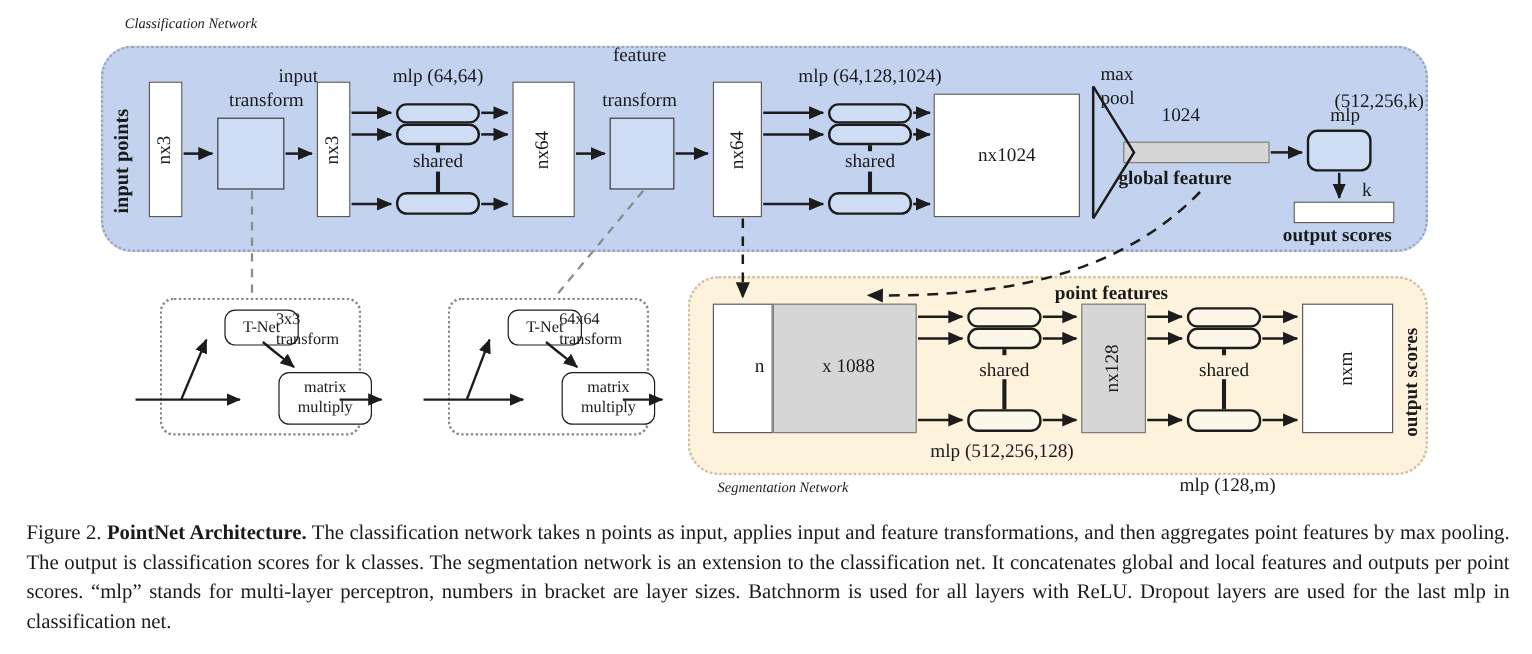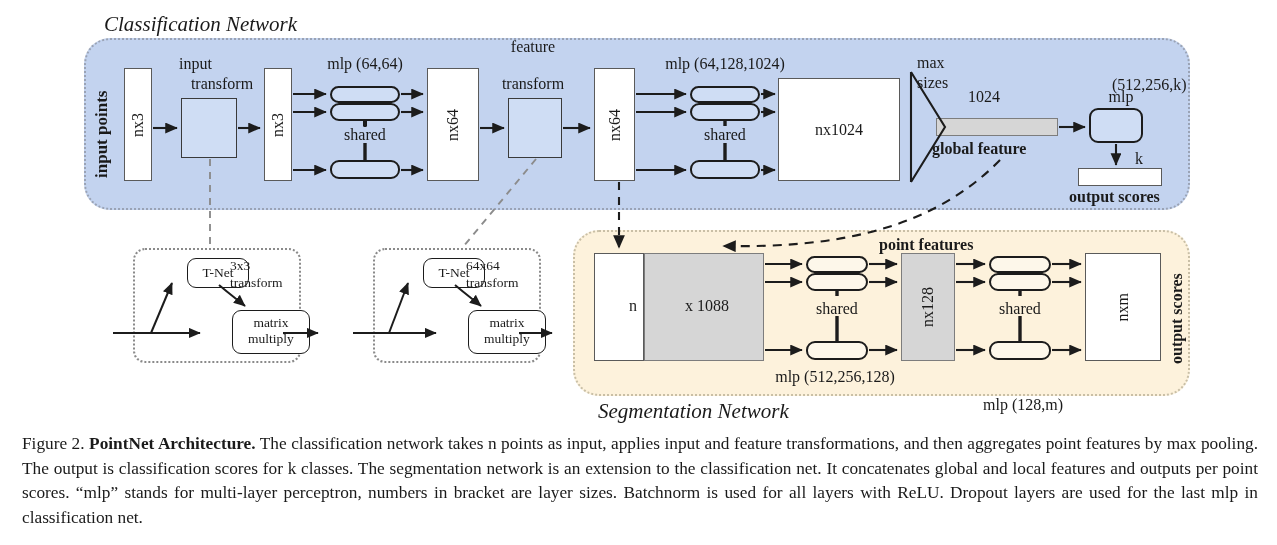--- a/index.html
+++ b/index.html
@@ -7,21 +7,21 @@
        font-family:"Liberation Serif","DejaVu Serif",serif;color:#1a1a1a;}
   .abs{position:absolute;}
   .ctr{display:flex;align-items:center;justify-content:center;text-align:center;}
 
   
   #cls-panel{left:84px;top:38px;width:1106px;height:172px;
     background:#c3d3ef;border:2px dotted #9aa3b5;border-radius:26px;box-sizing:border-box;}
   #seg-panel{left:573px;top:230px;width:617px;height:166px;
     background:#fdf2dc;border:2px dotted #c9bfa6;border-radius:26px;box-sizing:border-box;}
 
-  .panel-title{font-style:italic;font-size:21px;white-space:nowrap;}
+  .panel-title{font-style:italic;font-size:12px;white-space:nowrap;}
 
   
   .wbox{background:#ffffff;border:1.6px solid #5a5a5a;box-sizing:border-box;}
   .gbox{background:#d6d6d6;border:1.6px solid #7d7d7d;box-sizing:border-box;}
   .bbox{background:#cfddf4;border:2px solid #1c1c1c;border-radius:9px;box-sizing:border-box;}
   .cbox{background:#fdf7ea;border:2px solid #1c1c1c;border-radius:9px;box-sizing:border-box;}
   .tbox{background:#ffffff;border:1.7px solid #1c1c1c;border-radius:9px;box-sizing:border-box;margin-left:28px;}
   .bplain{background:#cfddf4;border:1.7px solid #3a3a3a;box-sizing:border-box;}
 
   .vlabel{writing-mode:vertical-rl;transform:rotate(180deg);white-space:nowrap;}
@@ -47,21 +47,21 @@
 
 <div class="abs panel-title" style="left:104px;top:12px;">Classification Network</div>
 <div class="abs panel-title" style="left:598px;top:399px;">Segmentation Network</div>
 
 <div class="abs vlabel lab bold" style="left:92px;top:70px;height:108px;font-size:17px;">input points</div>
 
 <div class="abs wbox ctr" style="left:124px;top:68px;width:28px;height:113px;">
   <span class="vlabel lab">nx3</span>
 </div>
 
-<div class="abs lab" style="left:179px;top:55px;width:86px;text-align:left;">input</div>
+<div class="abs lab" style="left:179px;top:55px;width:86px;text-align:right;">input</div>
 <div class="abs lab" style="left:169px;top:75px;width:106px;text-align:center;">transform</div>
 
 <div class="abs bplain" style="left:181px;top:98px;width:56px;height:60px;"></div>
 
 <div class="abs wbox ctr" style="left:264px;top:68px;width:28px;height:113px;">
   <span class="vlabel lab">nx3</span>
 </div>
 
 <div class="abs lab" style="left:300px;top:55px;width:130px;text-align:center;">mlp (64,64)</div>
 
@@ -88,21 +88,21 @@
 <div class="abs bbox" style="left:690px;top:86px;width:70px;height:17px;"></div>
 <div class="abs bbox" style="left:690px;top:103px;width:70px;height:18px;"></div>
 <div class="abs bbox" style="left:690px;top:160px;width:70px;height:19px;"></div>
 <div class="abs lab" style="left:690px;top:126px;width:70px;text-align:center;">shared</div>
 
 <div class="abs wbox ctr" style="left:778px;top:78px;width:122px;height:103px;">
   <span class="lab">nx1024</span>
 </div>
 
 <div class="abs lab" style="left:917px;top:54px;">max</div>
-<div class="abs lab" style="left:917px;top:74px;">sizes</div>
+<div class="abs lab" style="left:917px;top:74px;">pool</div>
 
 <div class="abs lab" style="left:968px;top:88px;">1024</div>
 
 <div class="abs gbox" style="left:936px;top:118px;width:122px;height:18px;"></div>
 <div class="abs lab bold" style="left:932px;top:140px;">global feature</div>
 
 <div class="abs lab" style="left:1066px;top:56px;width:110px;text-align:center;margin-top:32px;">mlp</div>
 <div class="abs lab" style="left:1112px;top:76px;width:130px;text-align:left;">(512,256,k)</div>
 
 <div class="abs bbox" style="left:1089px;top:108px;width:54px;height:35px;"></div>

